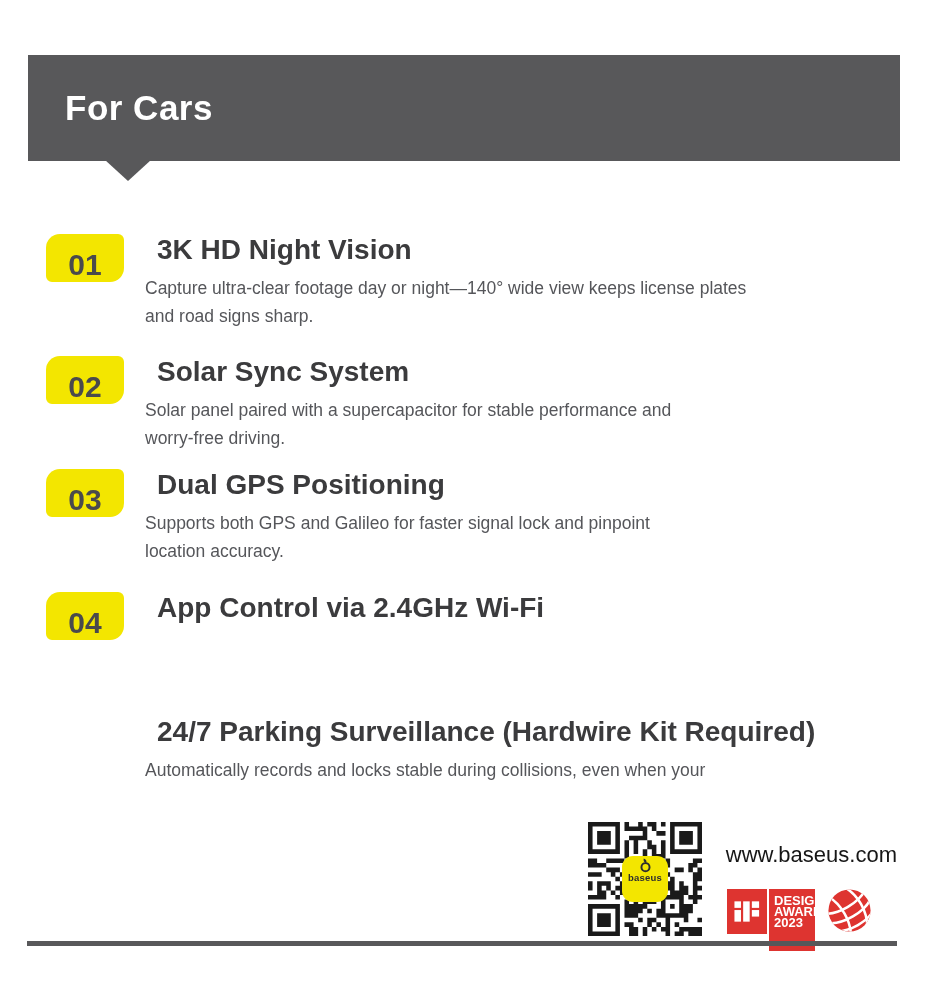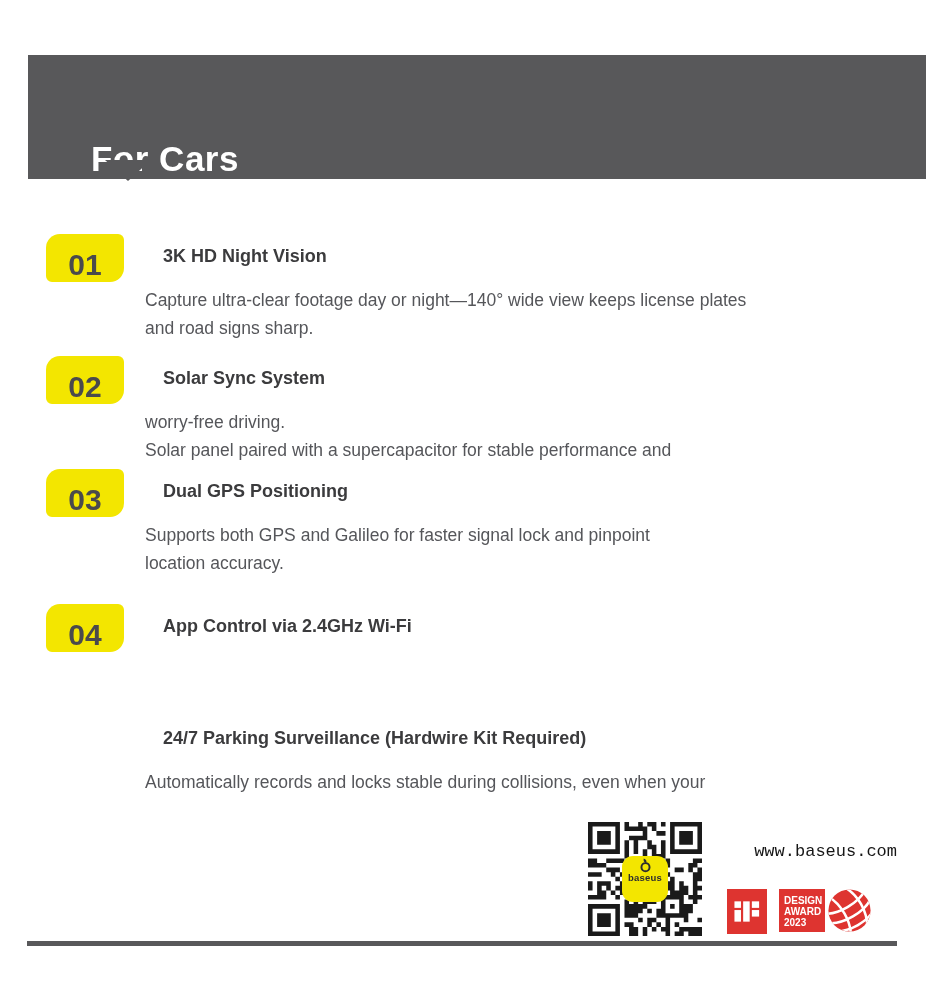--- a/index.html
+++ b/index.html
@@ -3,71 +3,71 @@
 <meta charset="utf-8">
 <style>
   html,body{margin:0;padding:0;}
   body{
     width:930px;height:994px;position:relative;background:#ffffff;
     font-family:"Liberation Sans", sans-serif;overflow:hidden;
     --header-gray:#58585A; --accent-yellow:#F3E600; --award-red:#DE3430;
     --text-dark:#3B3B3D; --text-body:#55565A;
   }
   .banner{
-    position:absolute;left:28px;top:55px;width:872px;height:124px;
-    background:var(--header-gray);display:flex;align-items:flex-end;padding-left:26px;
+    position:absolute;left:28px;top:55px;width:872px;height:106px;
+    background:var(--header-gray);display:flex;align-items:center;
   }
   .banner h1{
     margin:0;padding-left:37px;color:#ffffff;font-size:35px;font-weight:600;letter-spacing:.5px;
   }
   .banner-pointer{
     position:absolute;left:105px;top:160px;width:0;height:0;
     border-left:23px solid transparent;border-right:23px solid transparent;
     border-top:21px solid var(--header-gray);
   }
   .feature{position:absolute;left:46px;}
   .badge{
     position:absolute;left:0;top:8px;width:78px;height:48px;
     background:var(--accent-yellow);border-radius:14px 6px 14px 6px;
     display:flex;align-items:flex-end;justify-content:center;
     font-size:30px;font-weight:700;color:#4A4A4C;
   }
   .feature .body{margin-left:99px;}
   .feature h2{
-    margin:18px;font-size:18px;font-weight:600;color:var(--text-dark);
+    margin:12px;font-size:28px;font-weight:600;color:var(--text-dark);
     line-height:24px;white-space:nowrap;
   }
   .feature .desc{margin-top:8px;}
   .feature p{
     margin:0;font-size:17.5px;font-weight:400;color:var(--text-body);
     line-height:28px;white-space:nowrap;
   }
   .qr{position:absolute;left:585px;top:819px;width:120px;height:120px;}
   .qr > svg{width:100%;height:100%;display:block;}
   .qr-logo{
     position:absolute;inset:0;margin:auto;width:42px;height:42px;
     background:var(--accent-yellow);border-radius:9px;
     display:flex;flex-direction:column;align-items:center;
     box-shadow:0 0 0 2px var(--accent-yellow);
   }
   .qr-logo svg{width:15px;height:15px;}
   .qr-logo span{font-size:9.5px;font-weight:700;color:#2D2D2F;letter-spacing:.2px;margin-top:-1px;}
   .site-url{
     position:absolute;top:842px;left:700px;width:197px;text-align:right;
-    font-size:17px;color:#161616;font-family:Liberation Mono, monospace;
+    font-size:22px;color:#161616;
   }
   .if-box{
     position:absolute;left:727px;top:889px;width:40px;height:45px;
     background:var(--award-red);display:flex;align-items:center;justify-content:center;
   }
   .if-box svg{width:29px;height:25px;}
   .if-text{
-    position:absolute;left:769px;top:889px;width:46px;height:43px;
-    background:var(--award-red);color:#fff;font-weight:700;font-size:10px;
-    line-height:11px;padding:6px 0 0 5px;box-sizing:border-box;margin-left:10px;
+    position:absolute;left:769px;top:889px;width:46px;height:62px;
+    background:var(--award-red);color:#fff;font-weight:700;font-size:13px;
+    line-height:11px;padding:6px 0 0 5px;box-sizing:border-box;
   }
   .reddot{position:absolute;left:826px;top:887px;width:47px;height:47px;}
   .reddot svg{width:100%;height:100%;display:block;}
   .bottom-bar{
     position:absolute;left:27px;top:941px;width:870px;height:5px;background:var(--header-gray);
   }
 </style>
 </head>
 <body style="--header-gray: #58585A; --accent-yellow: #F3E600; --award-red: #DE3430; --text-dark: #3B3B3D; --text-body: #55565A;">
 
@@ -91,40 +91,40 @@
     </div>
   </article>
 
   <article class="feature" style="top:348px">
     <div class="badge">
       <span>02</span>
     </div>
     <div class="body">
       <h2>Solar Sync System</h2>
       <div class="desc">
+        <p>Solar panel paired with a supercapacitor for stable performance and</p>
         <p>worry-free driving.</p>
-        <p>Solar panel paired with a supercapacitor for stable performance and</p>
       </div>
     </div>
   </article>
 
   <article class="feature" style="top:461px">
     <div class="badge">
       <span>03</span>
     </div>
     <div class="body">
       <h2>Dual GPS Positioning</h2>
       <div class="desc">
         <p>Supports both GPS and Galileo for faster signal lock and pinpoint</p>
         <p>location accuracy.</p>
       </div>
     </div>
   </article>
 
-  <article class="feature" style="top:596px">
+  <article class="feature" style="top:584px">
     <div class="badge">
       <span>04</span>
     </div>
     <div class="body">
       <h2>App Control via 2.4GHz Wi-Fi</h2>
     </div>
   </article>
 
   <article class="feature" style="top:708px">
     <div class="body">

